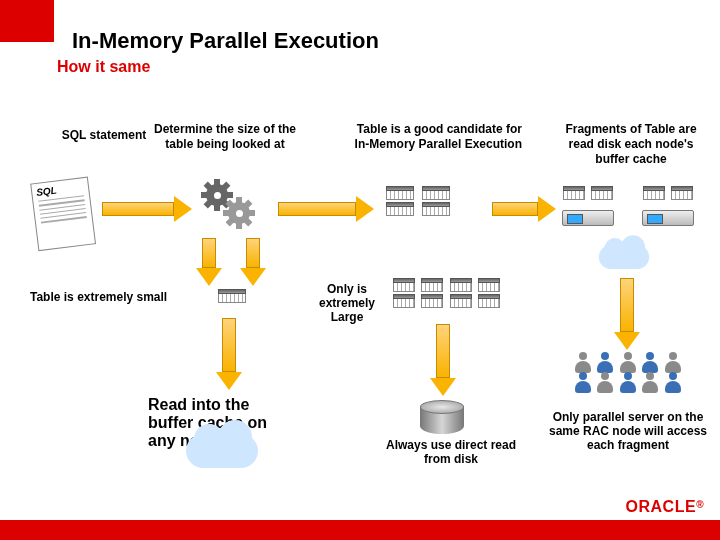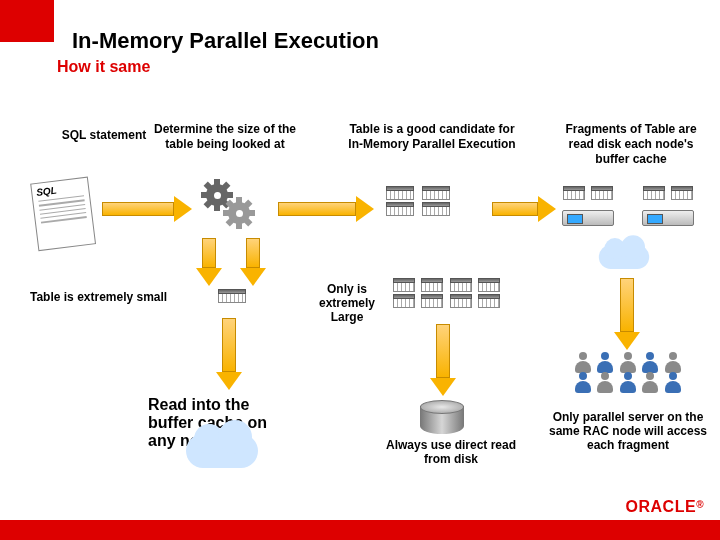--- a/index.html
+++ b/index.html
@@ -3,21 +3,21 @@
 <meta charset="utf-8">
 <style>
   * { margin: 0; padding: 0; box-sizing: border-box; }
   body { font-family: Arial, Helvetica, sans-serif; width: 720px; height: 540px; background: #fff; position: relative; overflow: hidden; }
   .red-block { position: absolute; left: 0; top: 0; width: 54px; height: 42px; background: #d00; }
   .title { position: absolute; left: 72px; top: 28px; font-size: 22px; font-weight: bold; color: #000; }
   .subtitle { position: absolute; left: 57px; top: 58px; font-size: 16px; font-weight: bold; color: #d00; }
   .col-heading { position: absolute; font-size: 12px; font-weight: bold; text-align: center; color: #000; line-height: 1.25; }
   .h-sql { left: 24px; top: 128px; width: 90px; margin-left: 35px; }
   .h-determine { left: 140px; top: 122px; width: 170px; }
-  .h-good { left: 342px; top: 122px; width: 180px; }
+  .h-good { left: 342px; top: 122px; width: 180px; text-align: right; }
   .h-frag { left: 556px; top: 122px; width: 150px; }
   .sql-doc { position: absolute; left: 32px; top: 178px; width: 60px; height: 70px; transform: rotate(-7deg); }
   .sql-doc .paper { position: absolute; width: 58px; height: 68px; background: #fff; border: 1px solid #888; }
   .sql-doc .paper.p1 { left: 2px; top: 2px; }
   .sql-doc .paper .sqltxt { font-size: 10px; font-weight: bold; font-style: italic; padding: 3px 0 0 4px; }
   .sql-doc .paper .line { height: 1.3px; background: #aaa; margin: 3px 5px 0 5px; }
   .gears { position: absolute; left: 200px; top: 178px; }
   .gear { position: absolute; width: 34px; height: 34px; }
   .gear .gbody { position: absolute; left: 50%; top: 50%; width: 22px; height: 22px; margin: -11px 0 0 -11px; border-radius: 50%; }
   .gear .ghole { position: absolute; left: 50%; top: 50%; width: 7px; height: 7px; margin: -3.5px 0 0 -3.5px; border-radius: 50%; background: #fff; }

